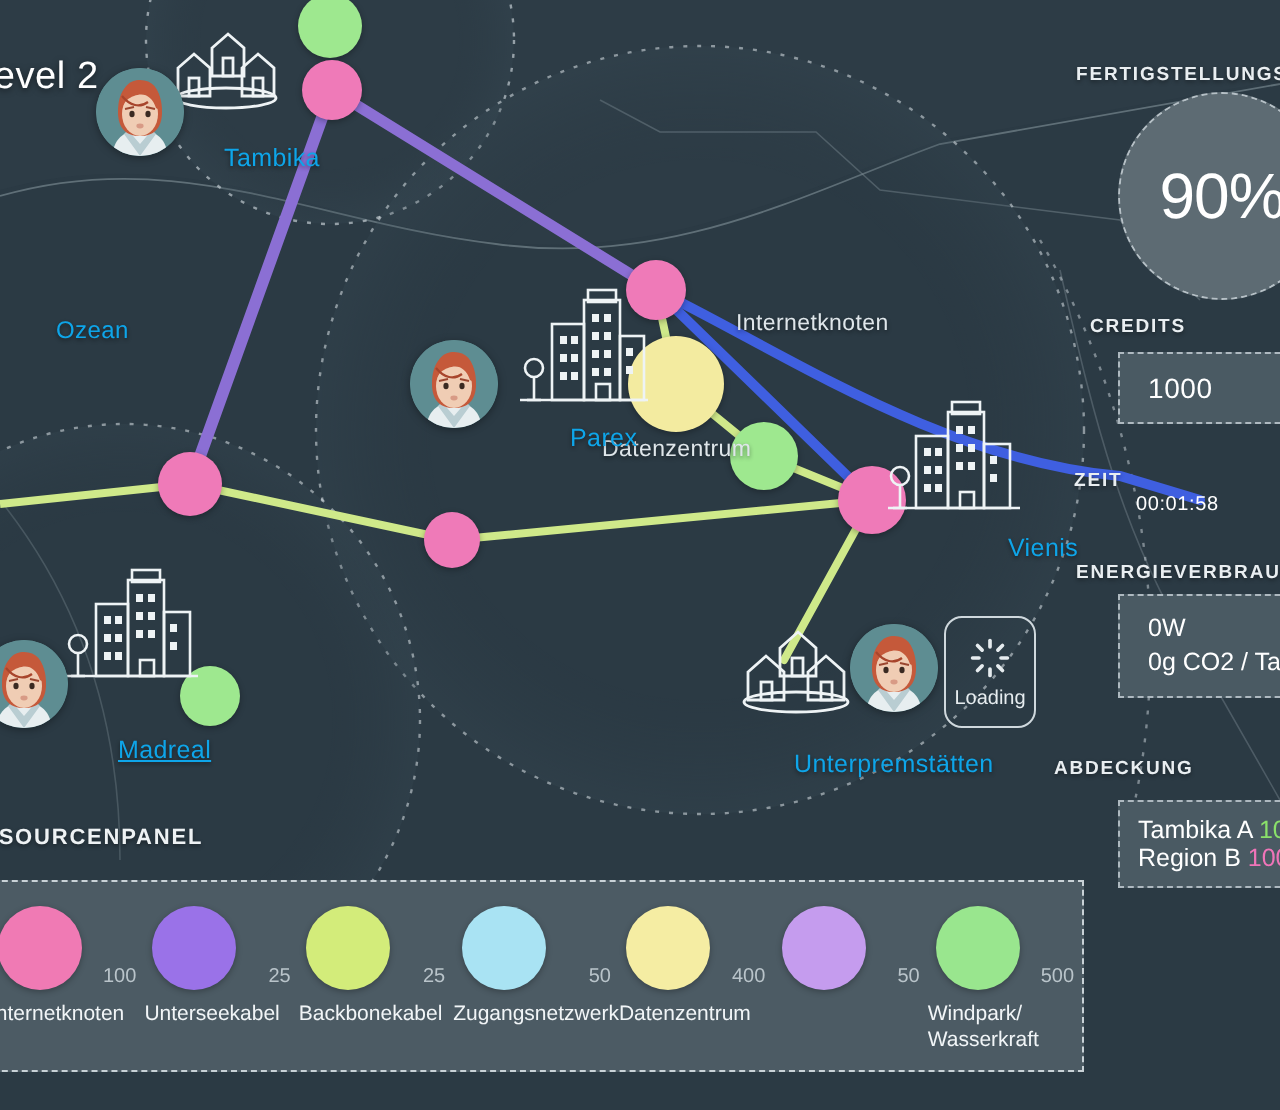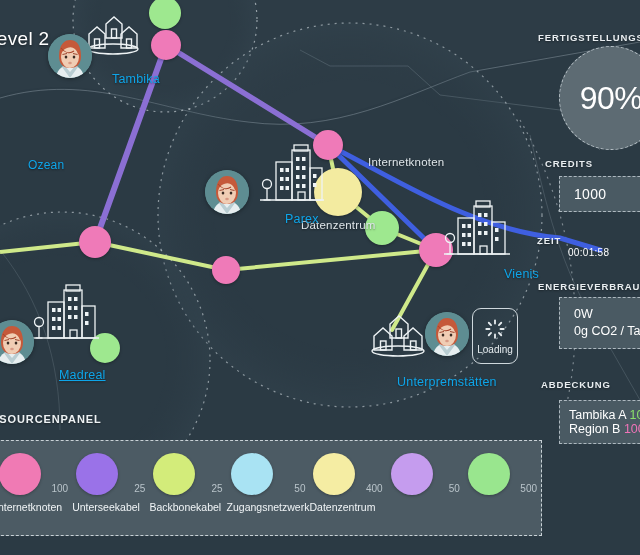--- a/index.html
+++ b/index.html
@@ -426,21 +426,21 @@
   <div class="hud-box" style="left:559px; top:236px; width:96px; height:32px; background:transparent; border:none; padding-left:9px;">
     <span class="hud-val big">00:01:58</span>
   </div>
 
   <div class="hud-title" style="left:538px; top:281px;">ENERGIEVERBRAUCH</div>
   <div class="hud-box" style="left:559px; top:297px; width:96px; height:52px; flex-direction:column; align-items:flex-start; justify-content:center;">
     <div class="hud-lines">0W</div>
     <div class="hud-lines">0g CO2 / Tag</div>
   </div>
 
-  <div class="hud-title" style="left:541px; top:379px;text-align:right;">ABDECKUNG</div>
+  <div class="hud-title" style="left:527px; top:379px;text-align:right;">ABDECKUNG</div>
   <div class="hud-box" style="left:559px; top:400px; width:96px; height:44px; flex-direction:column; align-items:flex-start; justify-content:center; padding-left:9px;" id="coverage-box">
       <div class="cov-row"><span>Tambika A </span><span style="color: rgb(138, 224, 106);">100%</span></div>
       <div class="cov-row"><span>Region B </span><span style="color: rgb(240, 116, 184);">100%</span></div>
     </div>
 
   <div id="resource-panel-title">RESSOURCENPANEL</div>
   <div id="resource-panel">
       <div class="res-item">
         <div class="res-dot" style="background: rgb(240, 122, 180);"></div>
         <div class="res-cost">100</div>
@@ -466,16 +466,18 @@
         <div class="res-cost">400</div>
         <div class="res-name">Datenzentrum</div>
       </div>
       <div class="res-item">
         <div class="res-dot" style="background: rgb(197, 156, 238);"></div>
         <div class="res-cost">50</div>
       </div>
       <div class="res-item">
         <div class="res-dot" style="background: rgb(153, 230, 142);"></div>
         <div class="res-cost">500</div>
+        <div class="res-name">Windpark/
+Wasserkraft</div>
       </div>
     </div>
 
 </div>
 
 </body></html>

